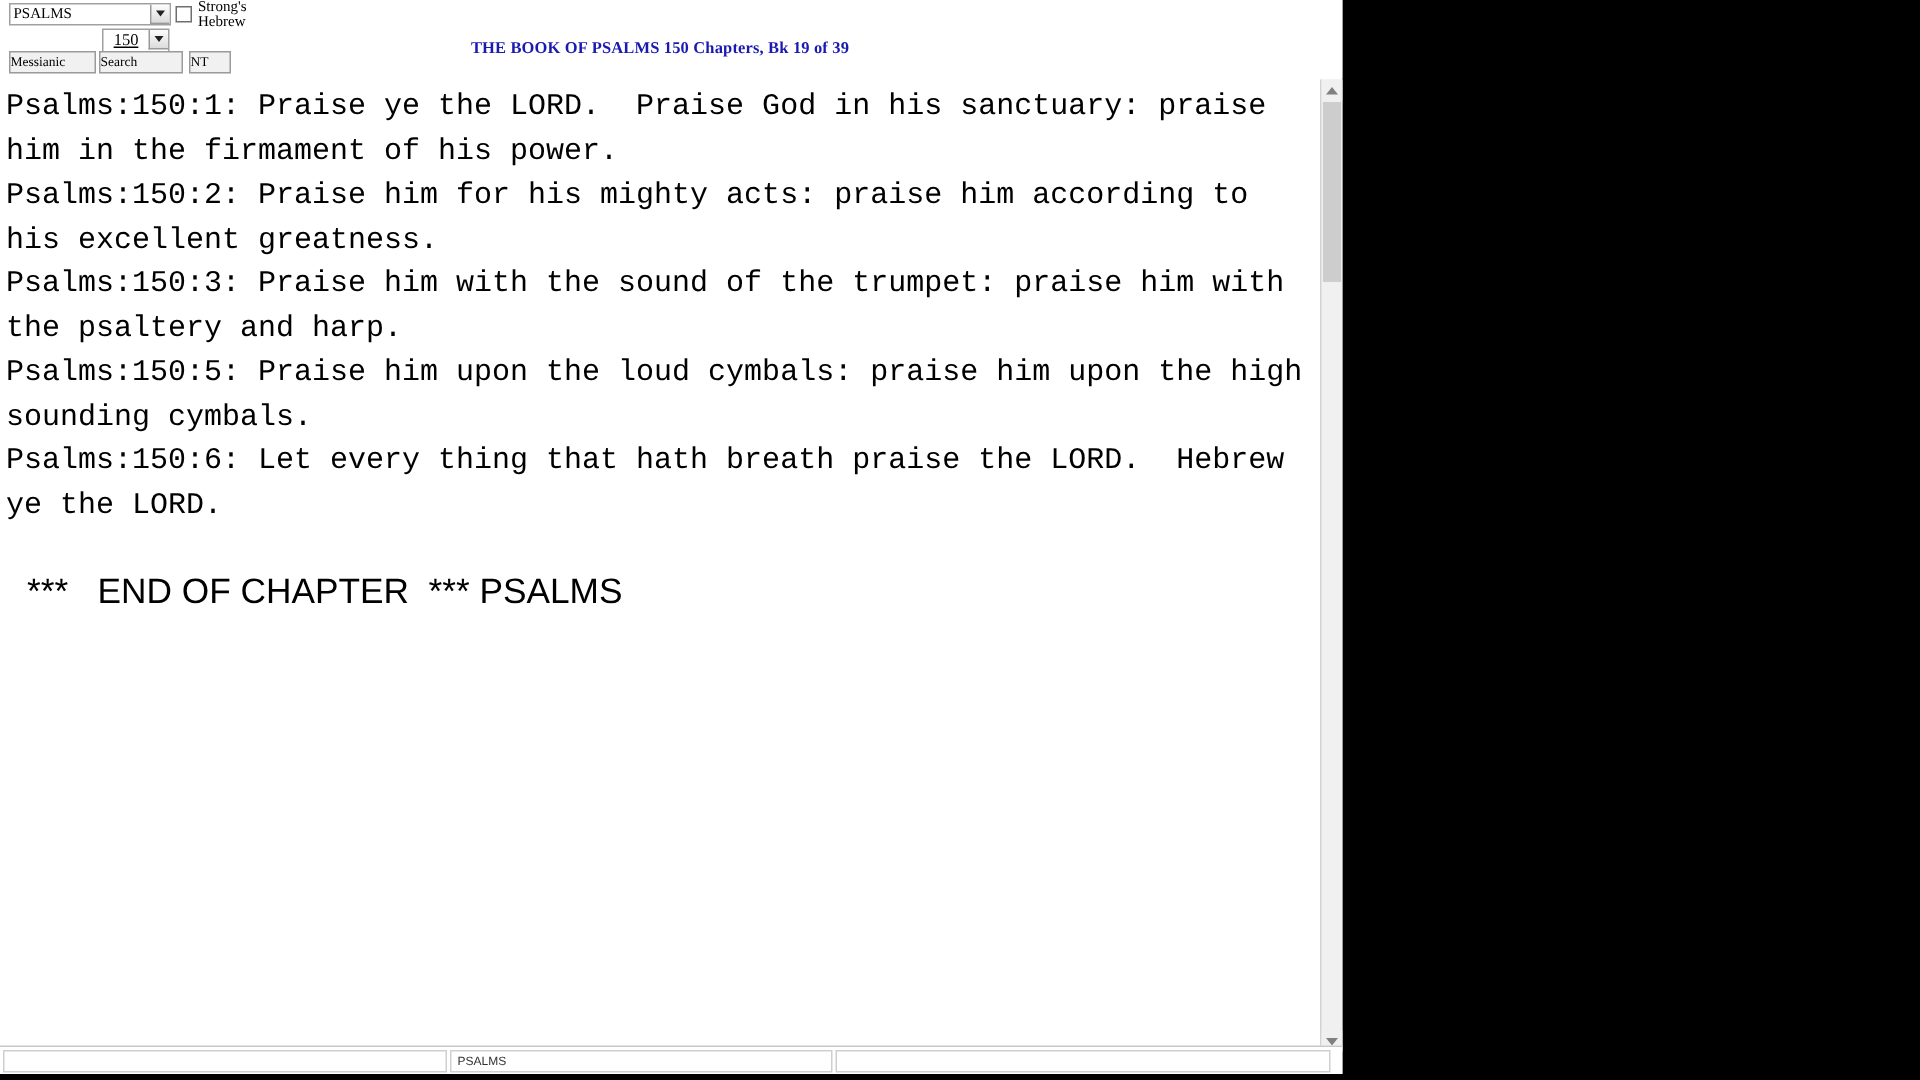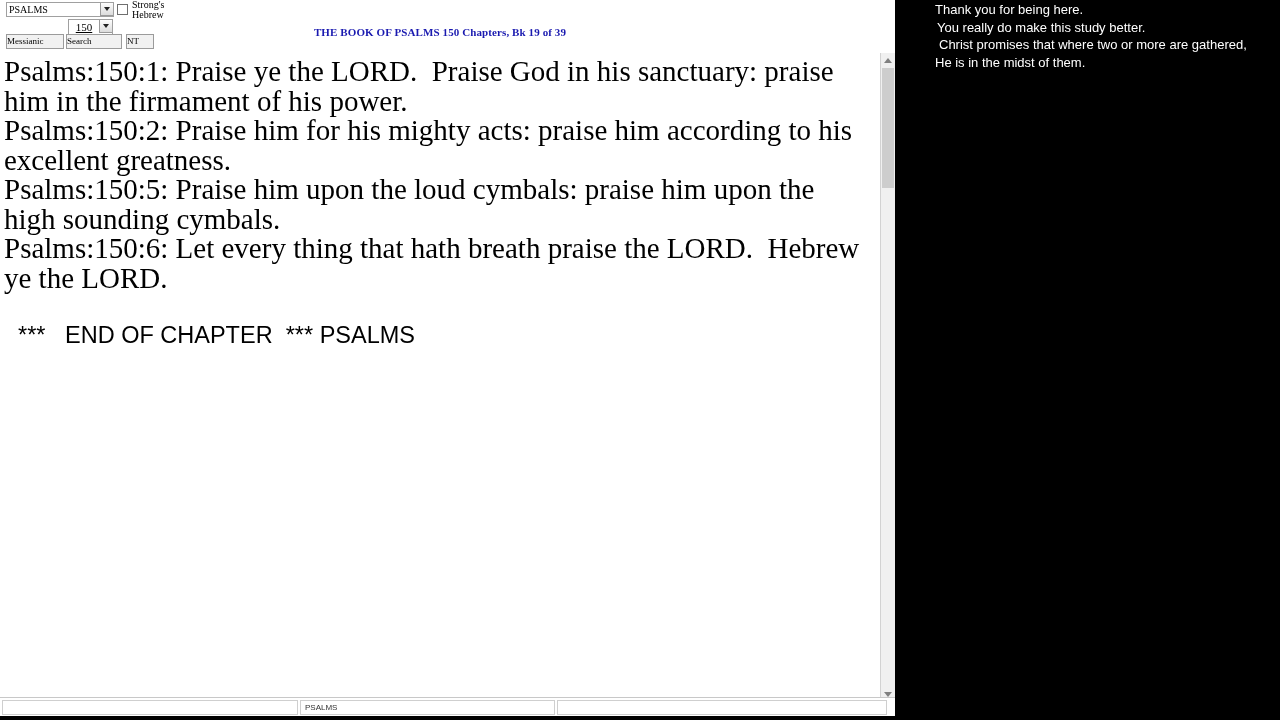--- a/index.html
+++ b/index.html
@@ -152,22 +152,22 @@
     left: 0;
     top: 53px;
     width: 880px;
     height: 645px;
     background: #ffffff;
     padding: 4px 10px 0 4px;
     box-sizing: border-box;
     overflow: hidden;
   }
   .verse {
-    font-family: Liberation Serif, serif;
-    font-size: 29px;
+    font-family: Liberation Mono, monospace;
+    font-size: 20px;
     line-height: 29.5px;
     color: #000000;
     margin: 0;
     white-space: pre-wrap;
   }
   .end-chapter {
     font-family: "Liberation Sans", sans-serif;
     font-size: 23.5px;
     line-height: 29.5px;
     color: #000000;
@@ -306,20 +306,21 @@
       <div class="btn btn-messianic">Messianic</div>
       <div class="btn btn-search">Search</div>
       <div class="btn btn-nt">NT</div>
 
       <div class="header-title">THE BOOK OF PSALMS 150 Chapters, Bk 19 of 39</div>
     </div>
 
     <div class="scripture">
       <p class="verse">Psalms:150:1: Praise ye the LORD.  Praise God in his sanctuary: praise him in the firmament of his power.</p>
       <p class="verse">Psalms:150:2: Praise him for his mighty acts: praise him according to his excellent greatness.</p>
+      <p class="verse">Psalms:150:3: Praise him with the sound of the trumpet: praise him with the psaltery and harp.</p>
       <p class="verse">Psalms:150:5: Praise him upon the loud cymbals: praise him upon the high sounding cymbals.</p>
       <p class="verse">Psalms:150:6: Let every thing that hath breath praise the LORD.  Hebrew ye the LORD.</p>
       <p class="end-chapter">***   END OF CHAPTER  *** PSALMS</p>
     </div>
 
     <div class="vscroll">
       <div class="arrow-up">
           <i></i>
         </div>
       <div class="thumb"></div>
@@ -329,22 +330,14 @@
     </div>
 
     <div class="statusbar">
       <div class="status-cell status-1"></div>
       <div class="status-cell status-2">PSALMS</div>
       <div class="status-cell status-3"></div>
     </div>
 
   </div>
 
-  <div class="notes-panel">
-    <div class="notes-inner">
-      <p class="note-line">Thank you for being here.</p>
-      <p class="note-line note-indent-1">You really do make this study better.</p>
-      <p class="note-line note-indent-2">Christ promises that where two or more are gathered,</p>
-      <p class="note-line">He is in the midst of them.</p>
-    </div>
-  </div>
 
 </div>
 
 </body></html>

